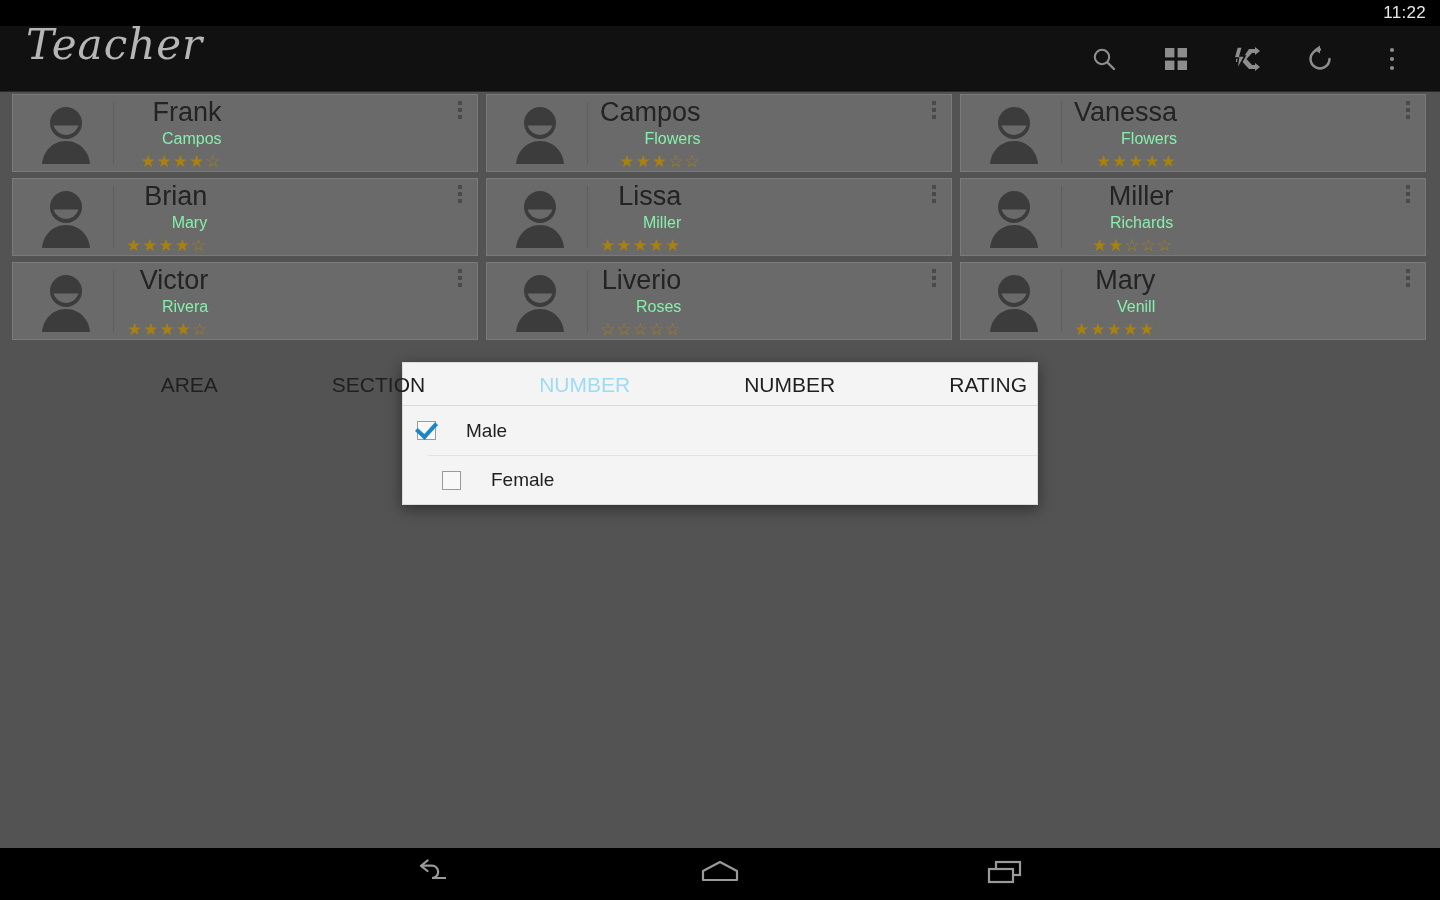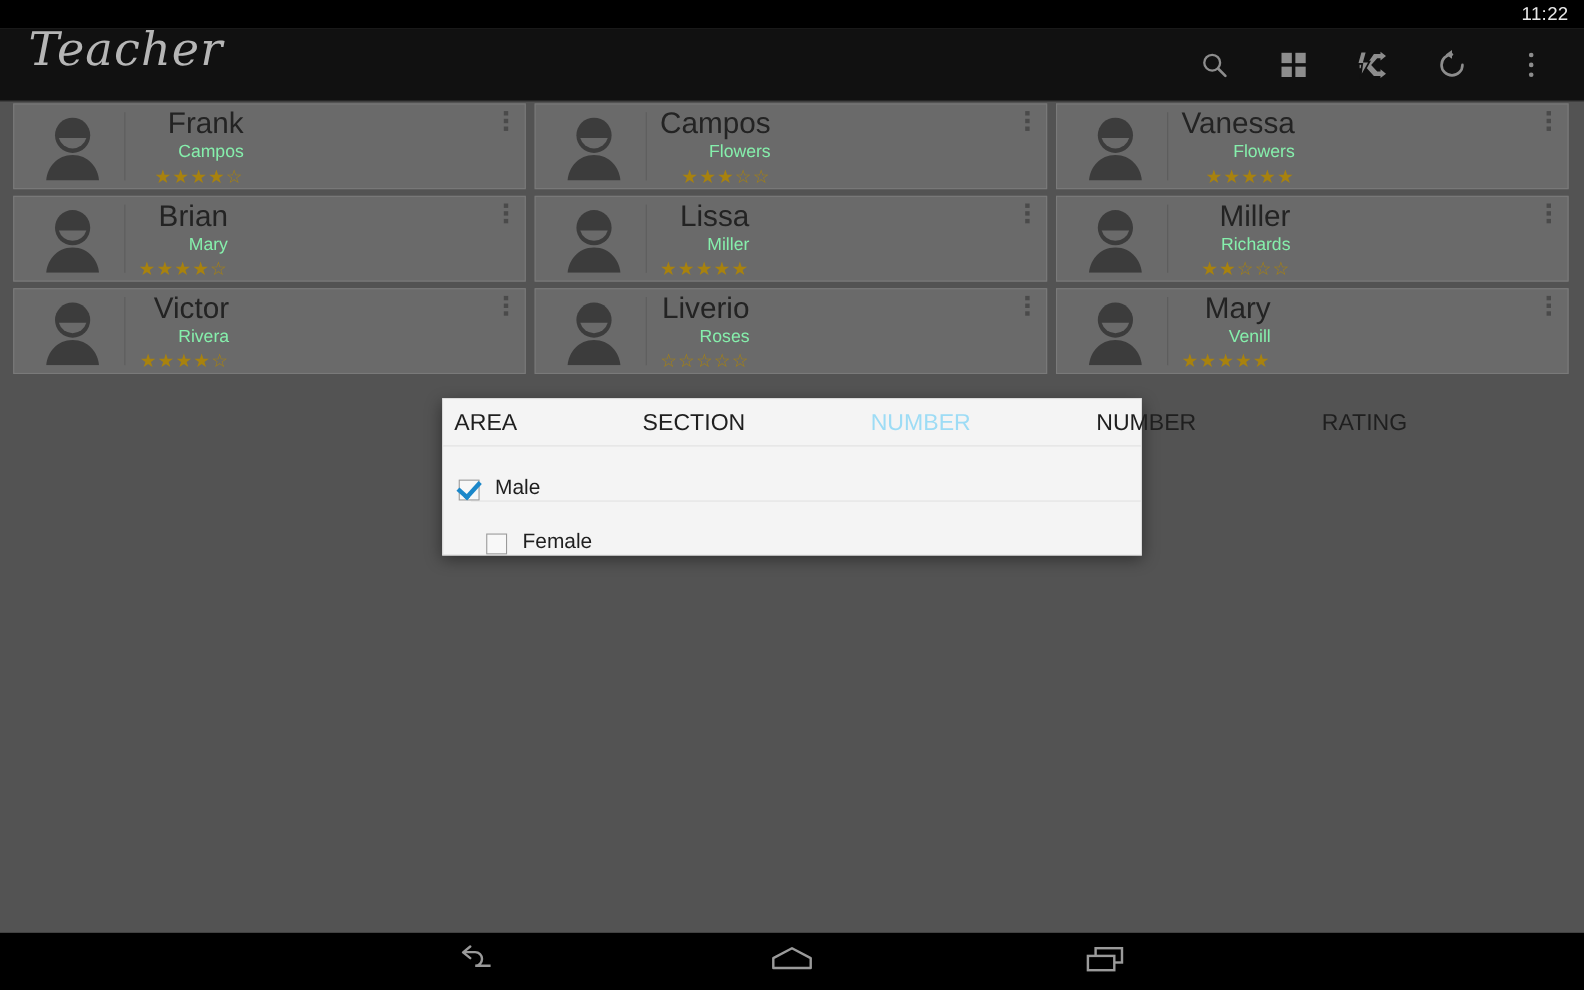--- a/index.html
+++ b/index.html
@@ -160,21 +160,21 @@
     width: 636px;
     background: #f4f4f4;
     box-shadow: 0 4px 14px rgba(0,0,0,.45);
     border: 1px solid #dcdcdc;
     box-sizing: border-box;
   }
   #dialog-tabs {
     height: 42px;
     display: flex;
     align-items: center;
-    justify-content: space-between;
+    justify-content: flex-end;
     border-bottom: 1px solid #d9d9d9;
     background: #f4f4f4;
     gap: 47px;
   }
   .tab {
     font-size: 21px;
     color: #1f1f1f;
     padding: 0 10px;
     cursor: pointer;
     line-height: 1;
@@ -182,25 +182,26 @@
   }
   .tab.active { color: #9ddcf5; }
   .tab-sep {
     width: 1px;
     height: 26px;
     background: #cfcfcf;
   }
   .option-row {
     height: 49px;
     display: flex;
-    align-items: flex-end;
+    align-items: center;
     padding-left: 14px;
     box-sizing: border-box;
     background: #f4f4f4;
     cursor: pointer;
+    gap: 16px;
   }
   .option-row + .option-row { border-top: 1px solid #e2e2e2; margin-left: 25px; }
   .cbox {
     position: relative;
     width: 19px; height: 19px;
     border: 1px solid #9a9a9a;
     background: #f8f8f8;
     box-sizing: border-box;
     flex: none;
   }

